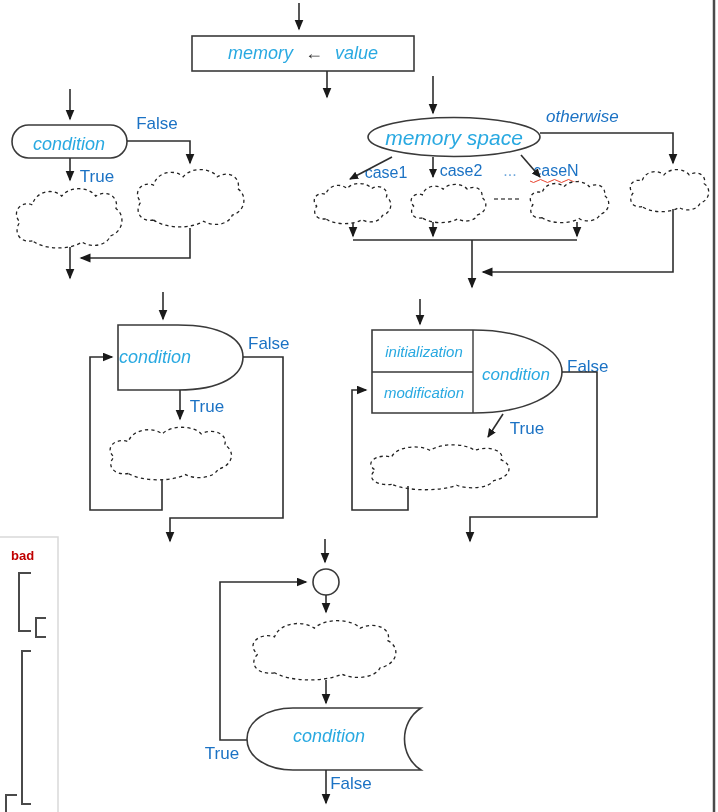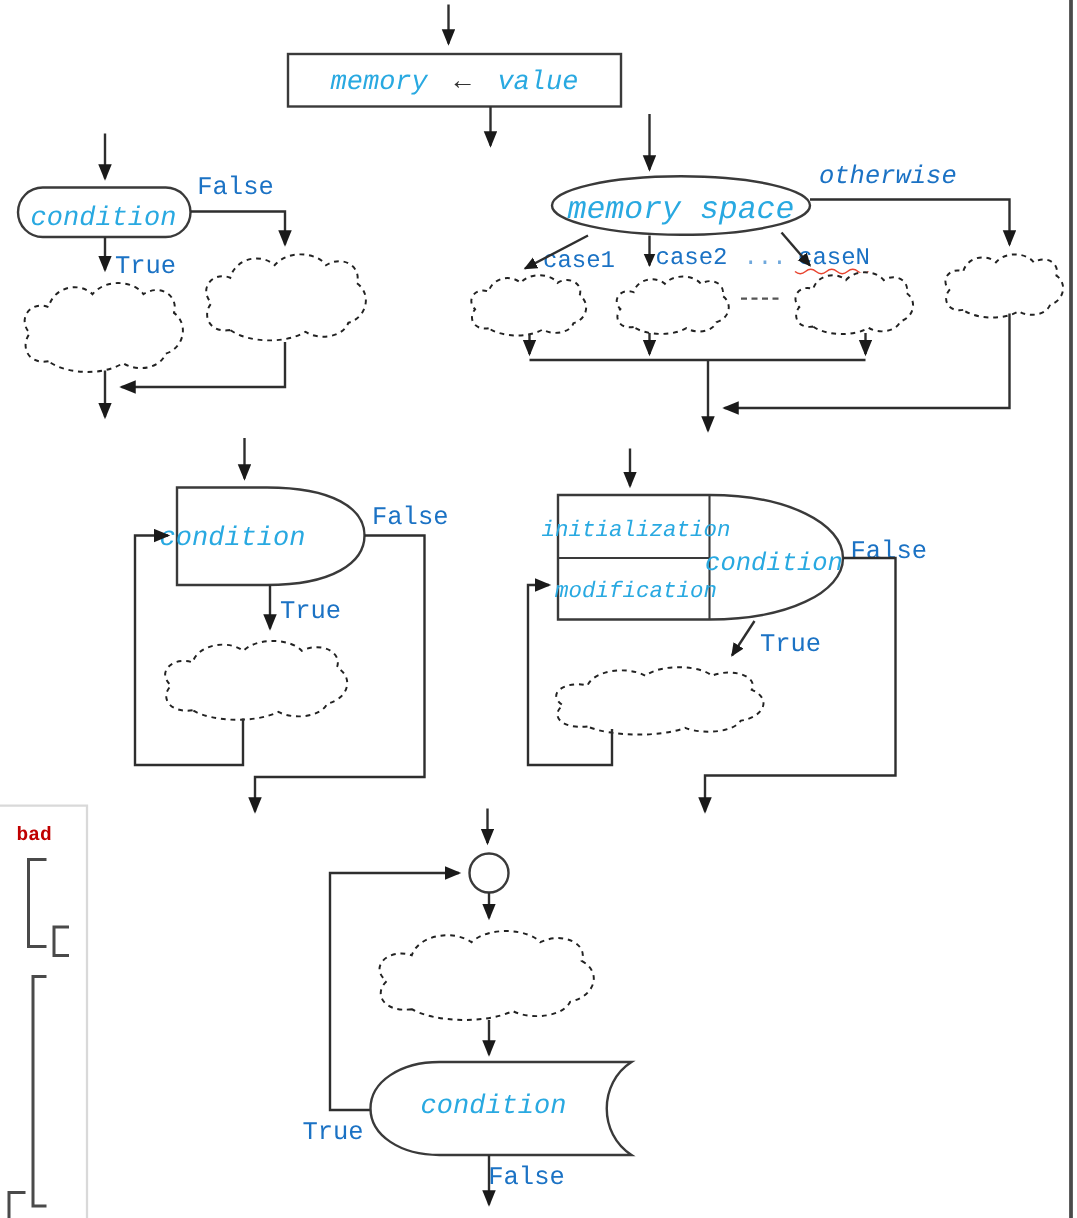--- a/index.html
+++ b/index.html
@@ -1,17 +1,17 @@
 <!DOCTYPE html>
 <html><head>
 <meta charset="utf-8">
 <style>
   html,body{margin:0;padding:0;background:#fff;}
   .stage{position:relative;width:718px;height:812px;background:#ffffff;overflow:hidden;
-         font-family:Liberation Mono, monospace;}
+         font-family:Liberation Sans, sans-serif;}
   svg{display:block;}
   .flow{fill:none;stroke:#2e2e2e;stroke-width:1.6;}
   .shape{fill:#ffffff;stroke:#3a3a3a;stroke-width:1.6;}
   .thin{fill:none;stroke:#3a3a3a;stroke-width:1.4;}
   .cloud{fill:#ffffff;stroke:#222222;stroke-width:1.3;stroke-dasharray:3.2 3.2;vector-effect:non-scaling-stroke;}
   .dashline{fill:none;stroke:#555;stroke-width:1.5;stroke-dasharray:4 3;}
   .it{font-style:italic;}
   .t14{font-size:15px;} .t16{font-size:16px;} .t17{font-size:17px;}
   .t18{font-size:18px;} .t21{font-size:21px;}
   .bad{font-size:13px;font-weight:bold;}

